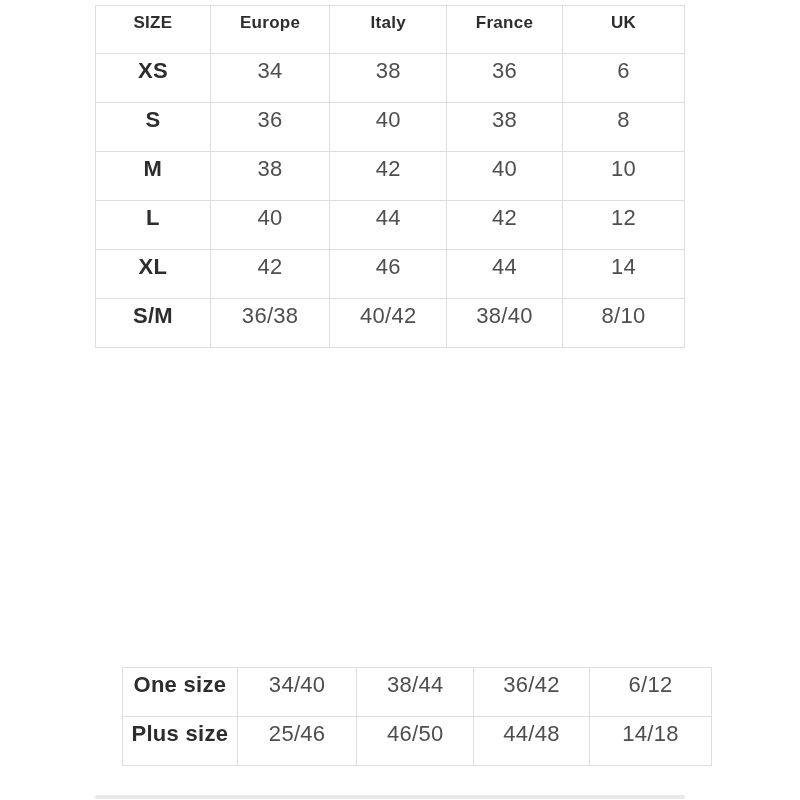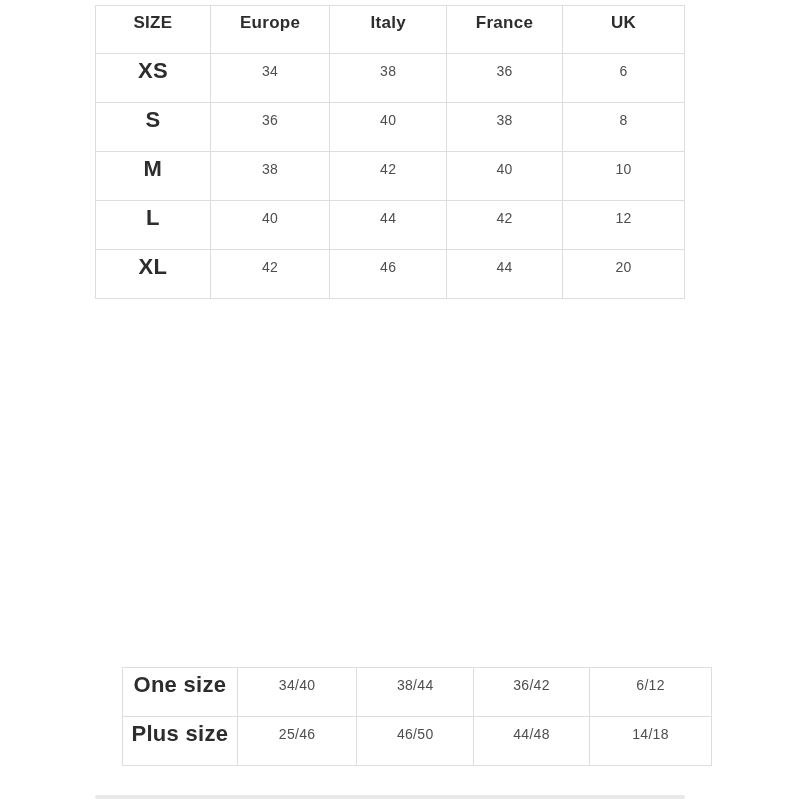--- a/index.html
+++ b/index.html
@@ -43,21 +43,21 @@
     font-size: 17px;
     font-weight: 700;
     color: #2d2d2d;
     letter-spacing: 0.3px;
     margin-top: 8px;
   }
 
   table.size-table td {
     height: 49px;
     padding: 0 0 14px 0;
-    font-size: 14px;
+    font-size: 22px;
     font-weight: 400;
     color: #4e4e4e;
     letter-spacing: 0.3px;
   }
 
   table.size-table td.size-col {
     font-size: 22px;
     font-weight: 700;
     color: #2d2d2d;
   }
@@ -121,21 +121,28 @@
         <td>40</td>
         <td>44</td>
         <td>42</td>
         <td>12</td>
       </tr>
       <tr>
         <td class="size-col">XL</td>
         <td>42</td>
         <td>46</td>
         <td>44</td>
-        <td>20</td>
+        <td>14</td>
+      </tr>
+      <tr>
+        <td class="size-col">S/M</td>
+        <td>36/38</td>
+        <td>40/42</td>
+        <td>38/40</td>
+        <td>8/10</td>
       </tr>
     </tbody>
   </table>
 
   <table class="size-table" id="special-table">
     <colgroup>
         <col class="c0">
         <col class="c1">
         <col class="c2">
         <col class="c3">

